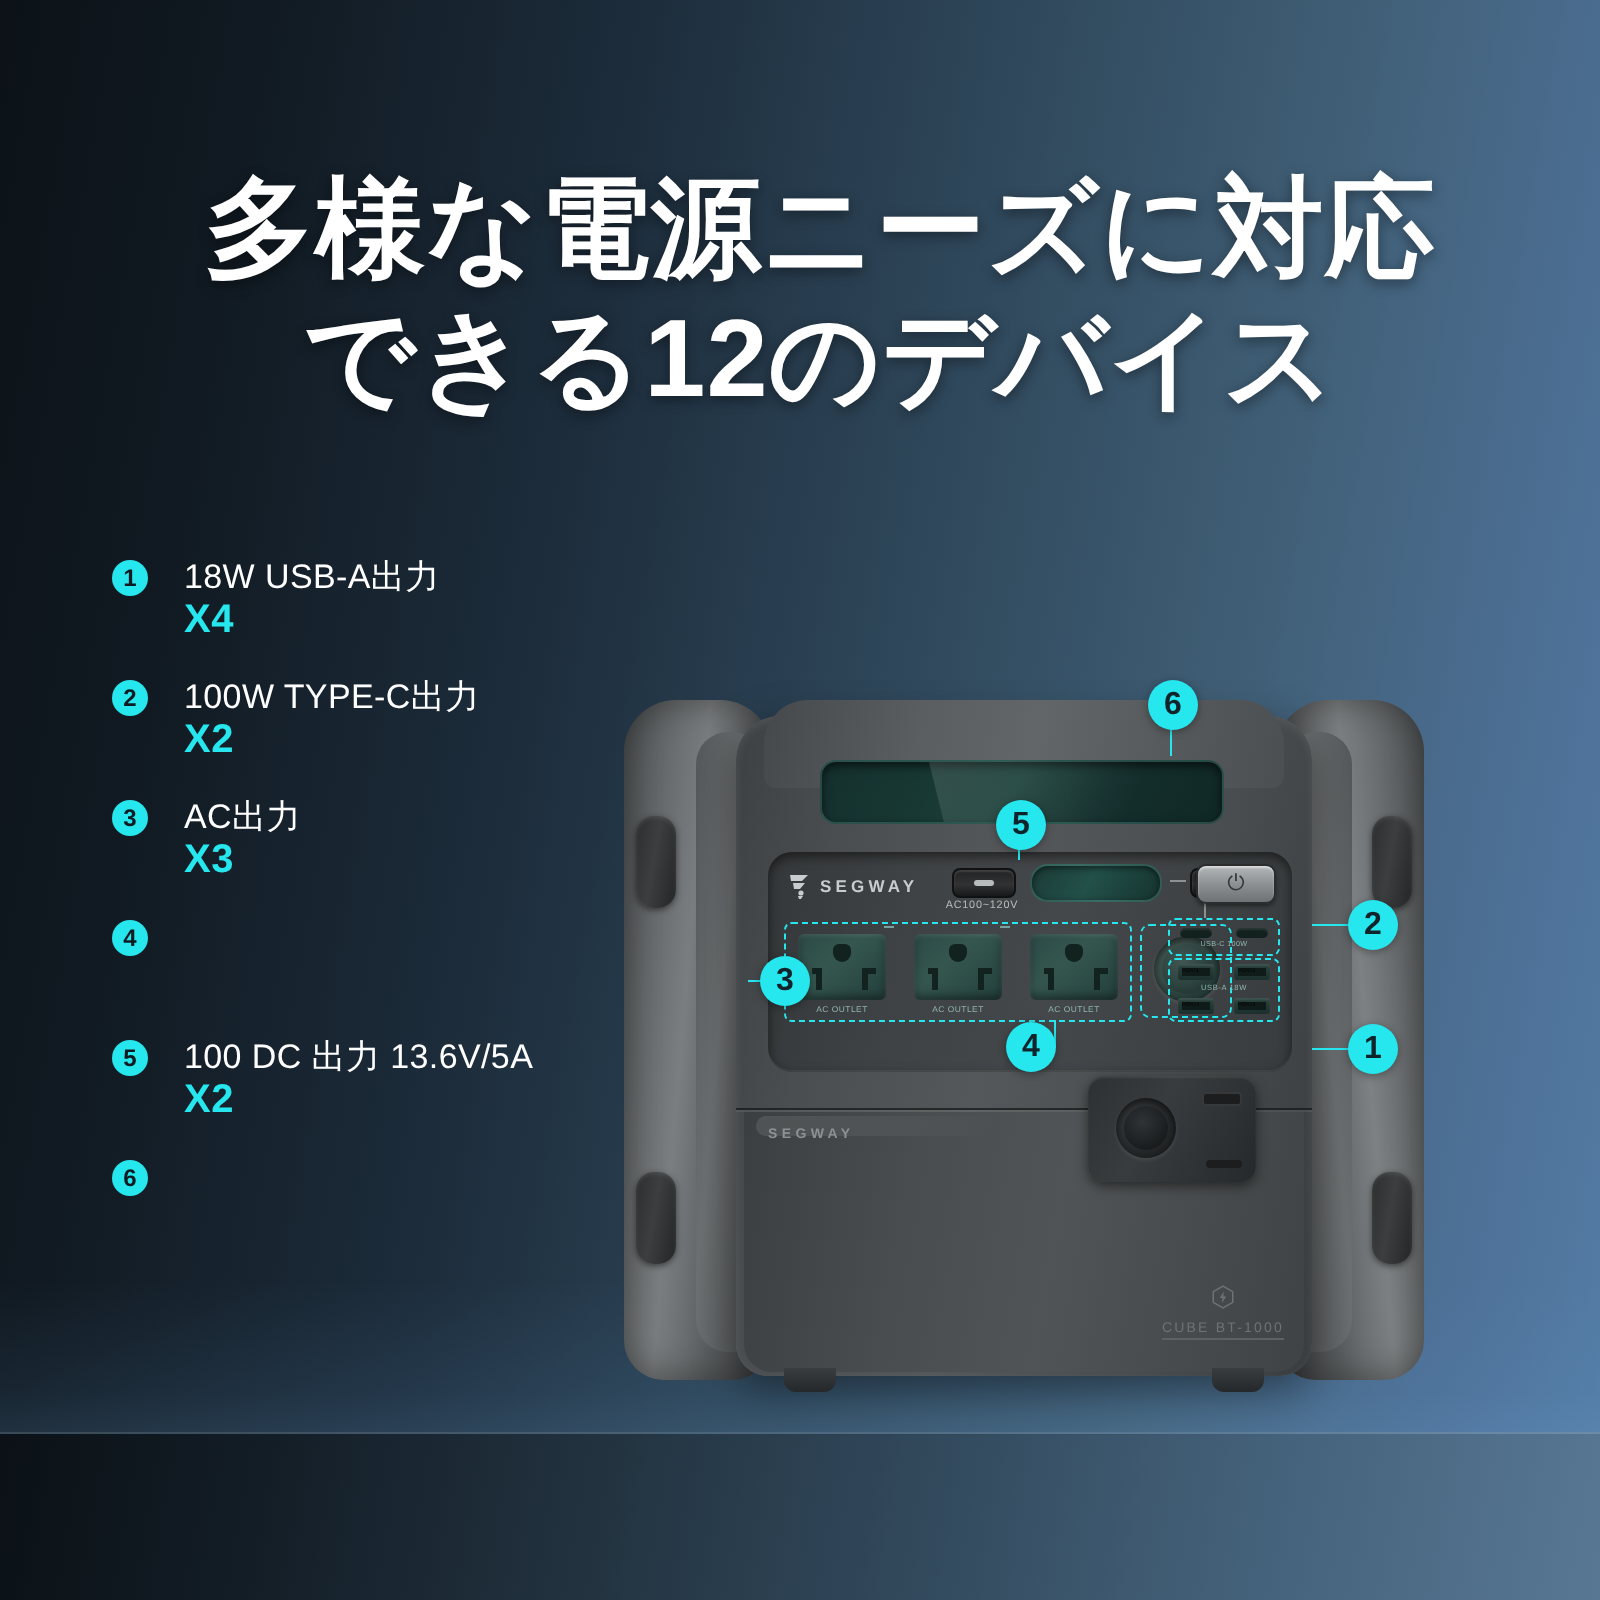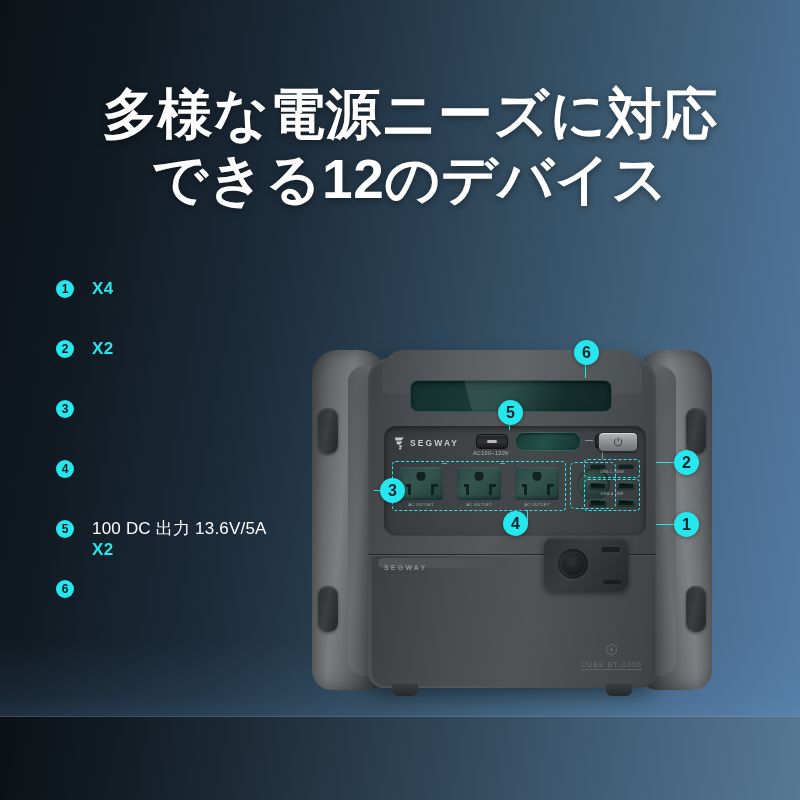--- a/index.html
+++ b/index.html
@@ -78,21 +78,21 @@
   }
   .feat-label {
     color: #ffffff;
     font-size: 17px;
     line-height: 21px;
     letter-spacing: 0.2px;
     white-space: nowrap;
   }
   .feat-qty {
     color: #26e6ee;
-    font-size: 17px;
+    font-size: 20px;
     font-weight: bold;
     line-height: 22px;
     letter-spacing: 0.3px;
   }
   .feat.no-qty { min-height: 24px; }
 
   
   #product {
     position: absolute;
     left: 312px;
@@ -558,30 +558,34 @@
   <div id="floor-glow"></div>
   <div id="floor"></div>
 
   <div id="headline"><span>多様な電源ニーズに対応</span>
 <span>できる12のデバイス</span></div>
 
   <div id="feature-list">
 
     <div class="feat">
       <div class="feat-badge">1</div>
+      <div class="feat-label">18W USB-A出力</div>
       <div class="feat-qty">X4</div>
     </div>
 
     <div class="feat">
       <div class="feat-badge">2</div>
+      <div class="feat-label">100W TYPE-C出力</div>
       <div class="feat-qty">X2</div>
     </div>
 
     <div class="feat">
       <div class="feat-badge">3</div>
+      <div class="feat-label">AC出力</div>
+      <div class="feat-qty">X3</div>
     </div>
 
     <div class="feat">
       <div class="feat-badge">4</div>
     </div>
 
     <div class="feat">
       <div class="feat-badge">5</div>
       <div class="feat-label">100 DC 出力 13.6V/5A</div>
       <div class="feat-qty">X2</div>

